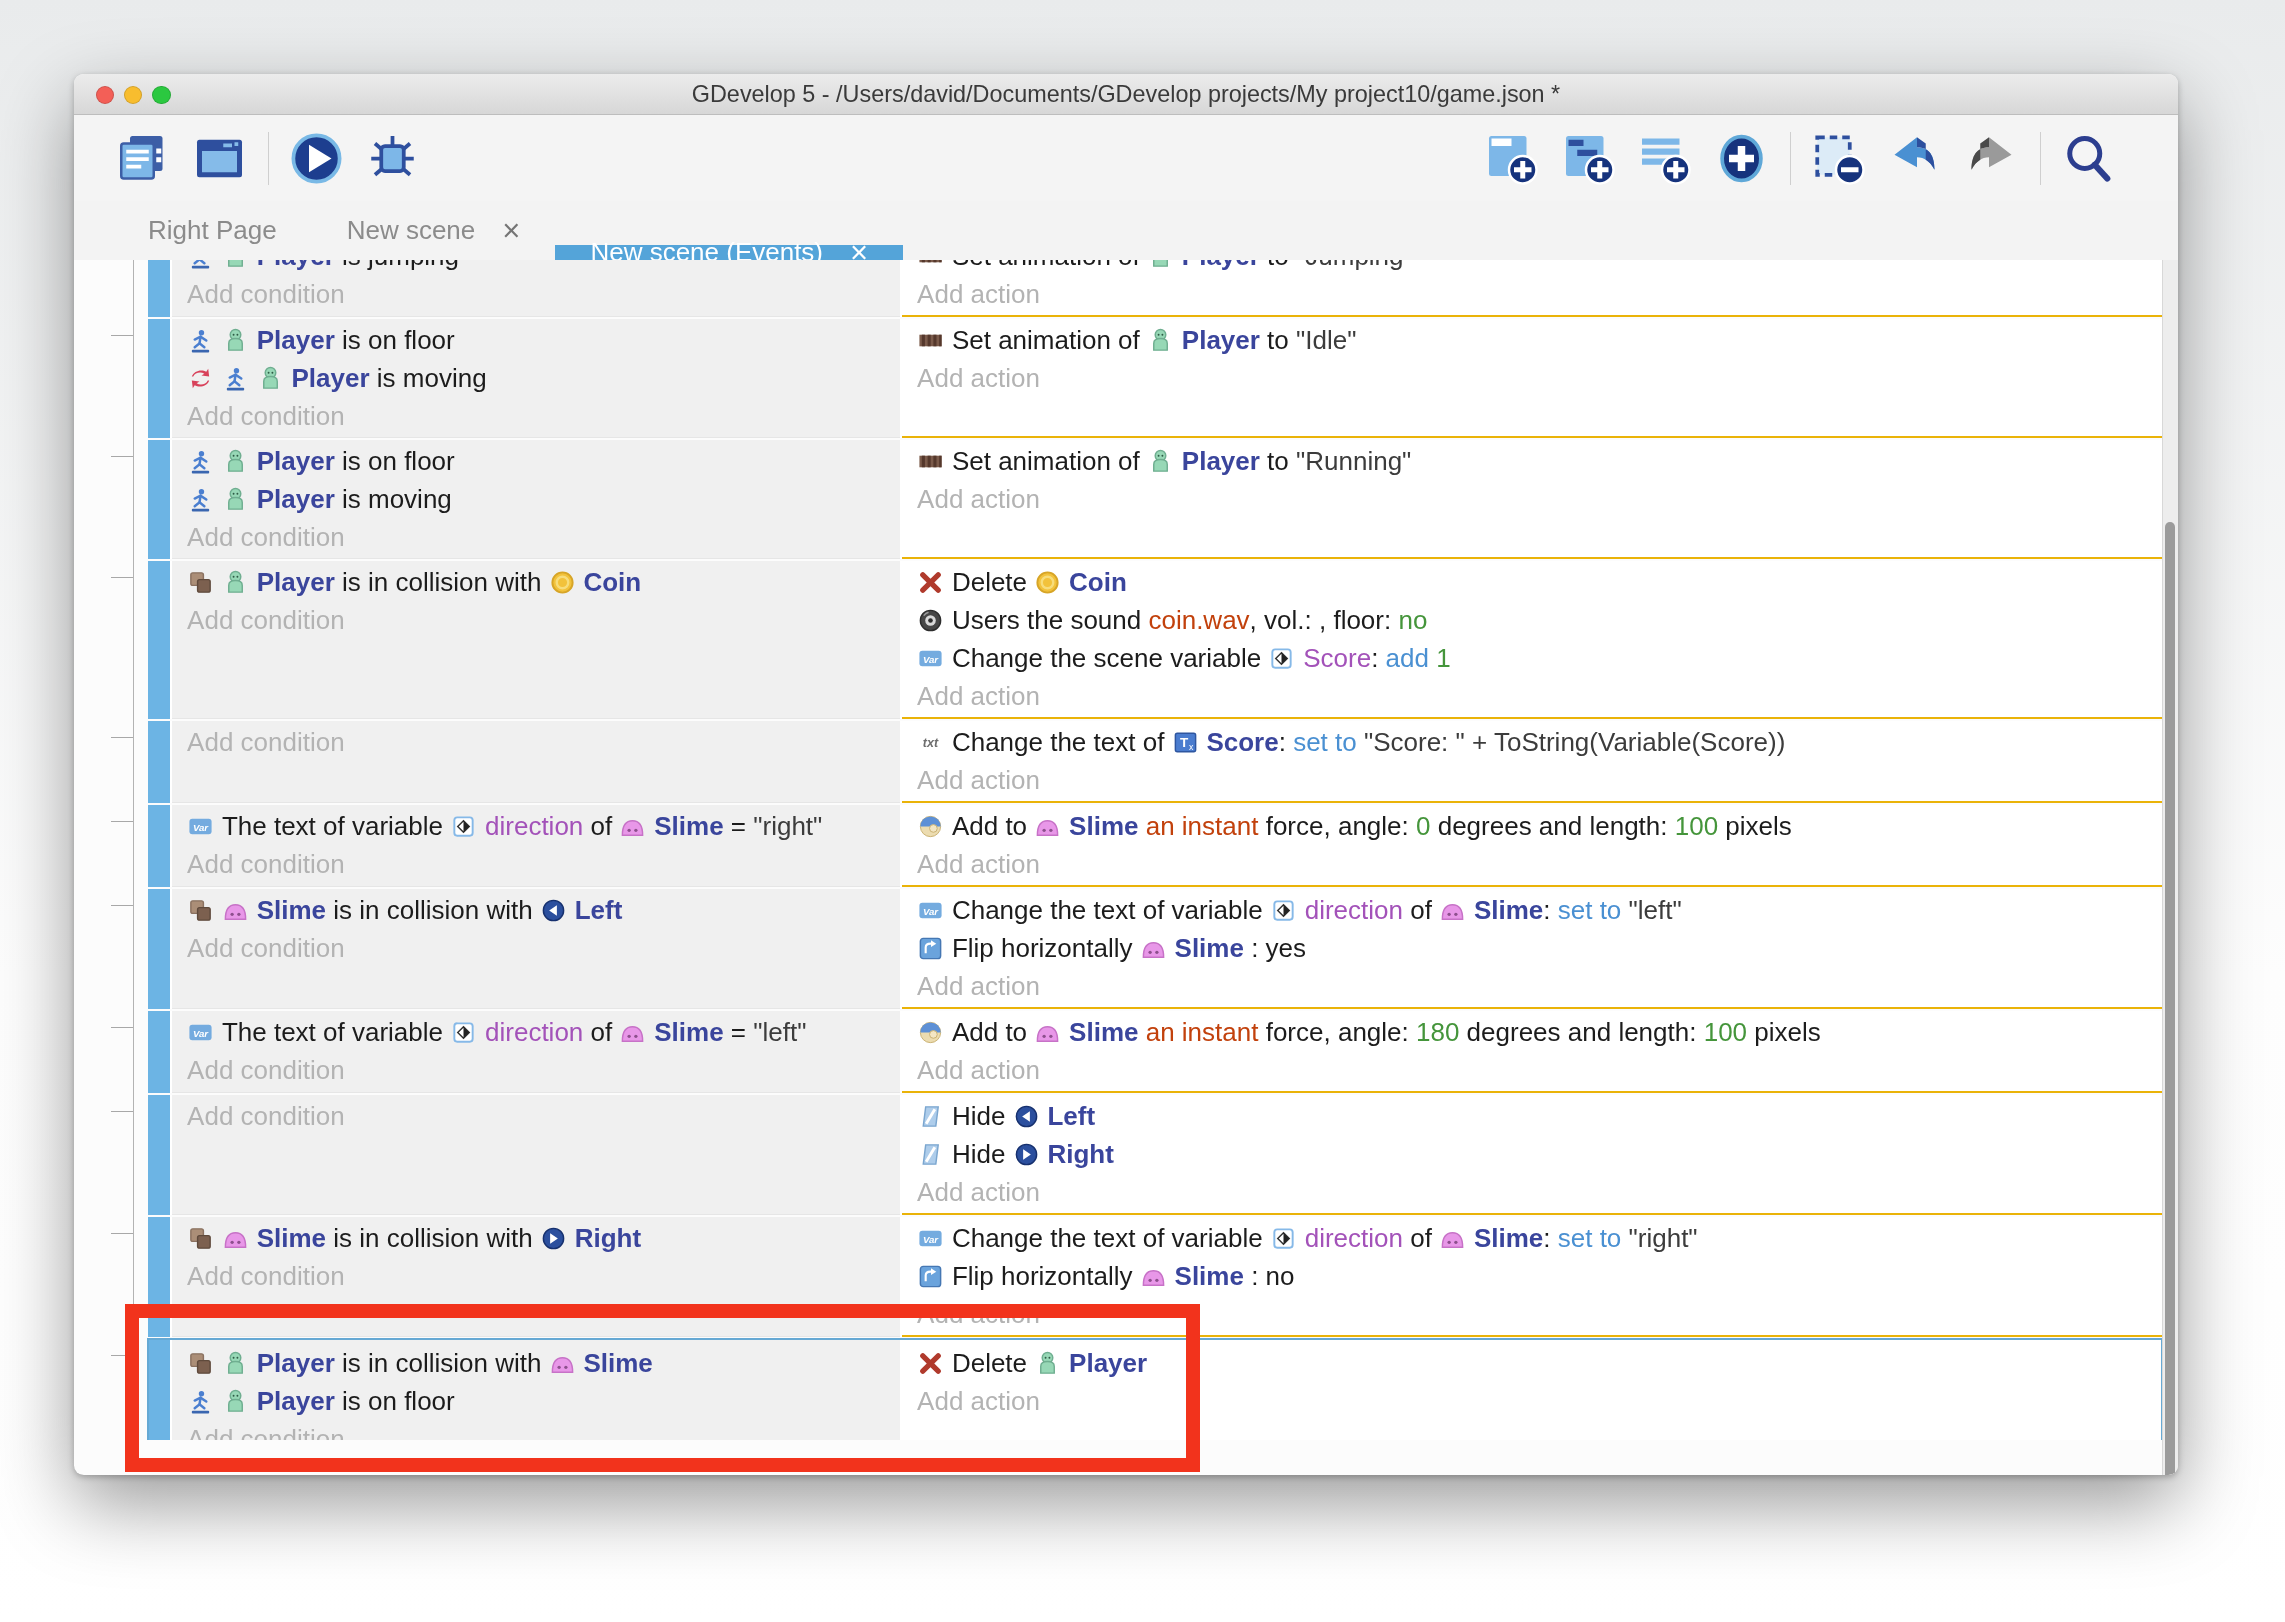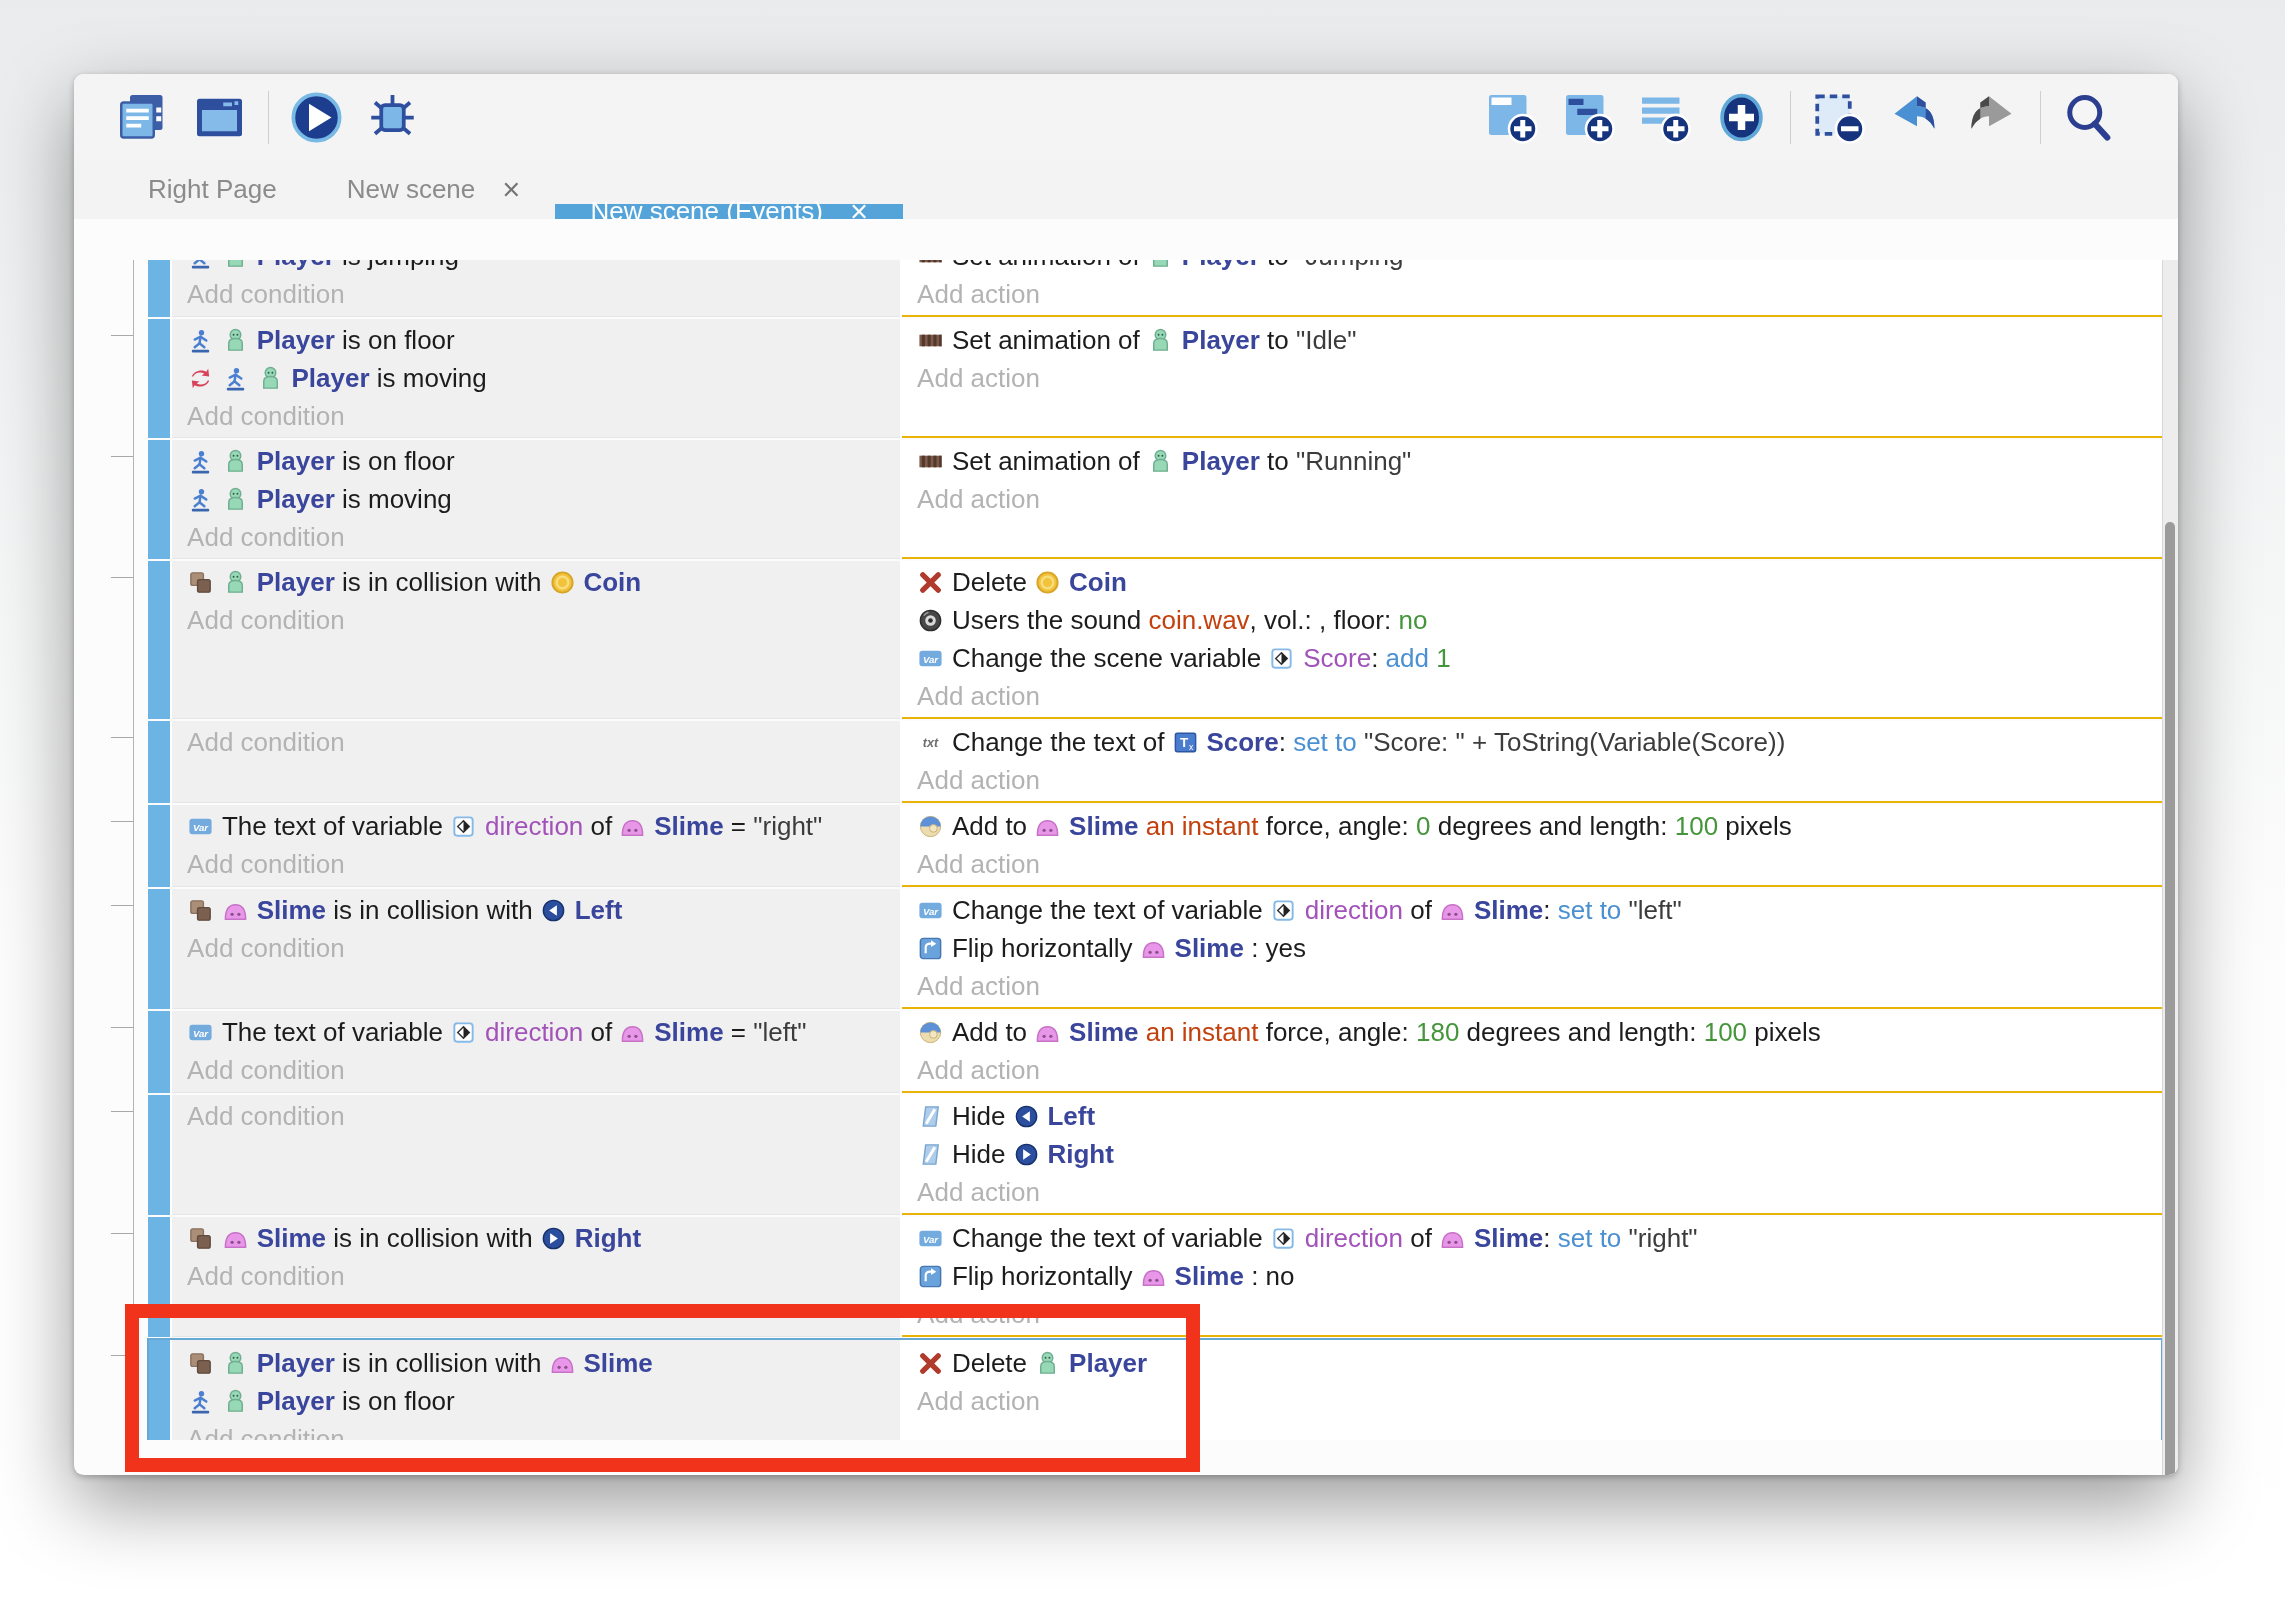--- a/index.html
+++ b/index.html
@@ -68,20 +68,28 @@
 
   
   .highlight-rect { position:absolute; left:51px; top:1230px; width:1075px; height:168px;
                     border:14.6px solid #f2331c; z-index:40; pointer-events:none; }
 </style>
 </head>
 <body>
 
 <div class="window">
 
+  <div class="titlebar">
+    <div class="lights">
+      <span class="light" id="light-close" style="background: rgb(243, 95, 87); border: 1px solid rgba(0, 0, 0, 0.15);"></span>
+      <span class="light" id="light-min" style="background: rgb(248, 189, 46); border: 1px solid rgba(0, 0, 0, 0.15);"></span>
+      <span class="light" id="light-zoom" style="background: rgb(43, 200, 64); border: 1px solid rgba(0, 0, 0, 0.15);"></span>
+    </div>
+    <div class="title">GDevelop 5 - /Users/david/Documents/GDevelop projects/My project10/game.json *</div>
+  </div>
 
   <div class="toolbar">
     <div class="tgroup" id="toolbar-left">
         <button class="tool"><span class="ticon"><svg viewBox="0 0 44 44">
               <rect x="12" y="4" width="26" height="28" rx="2" fill="#3c5ea6"></rect>
               <rect x="5" y="10" width="26" height="28" rx="2" fill="#7db7e8" stroke="#3c5ea6" stroke-width="2"></rect>
               <rect x="9" y="15" width="18" height="3" fill="#fff"></rect>
               <rect x="9" y="21" width="18" height="3" fill="#fff"></rect>
               <rect x="9" y="27" width="12" height="3" fill="#fff"></rect>
               <rect x="33" y="14" width="4" height="4" fill="#fff"></rect>

